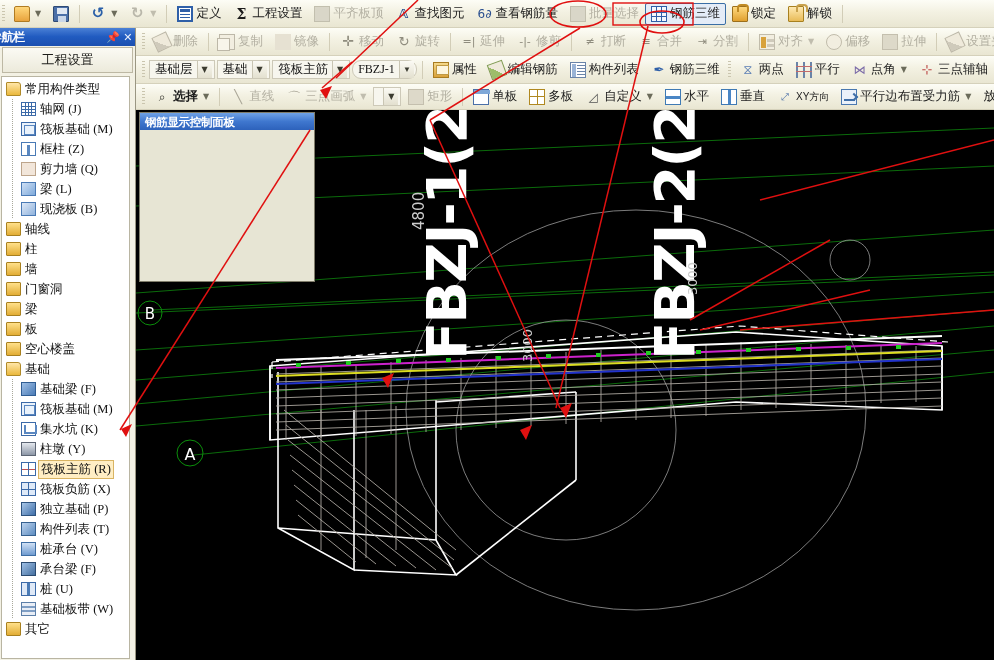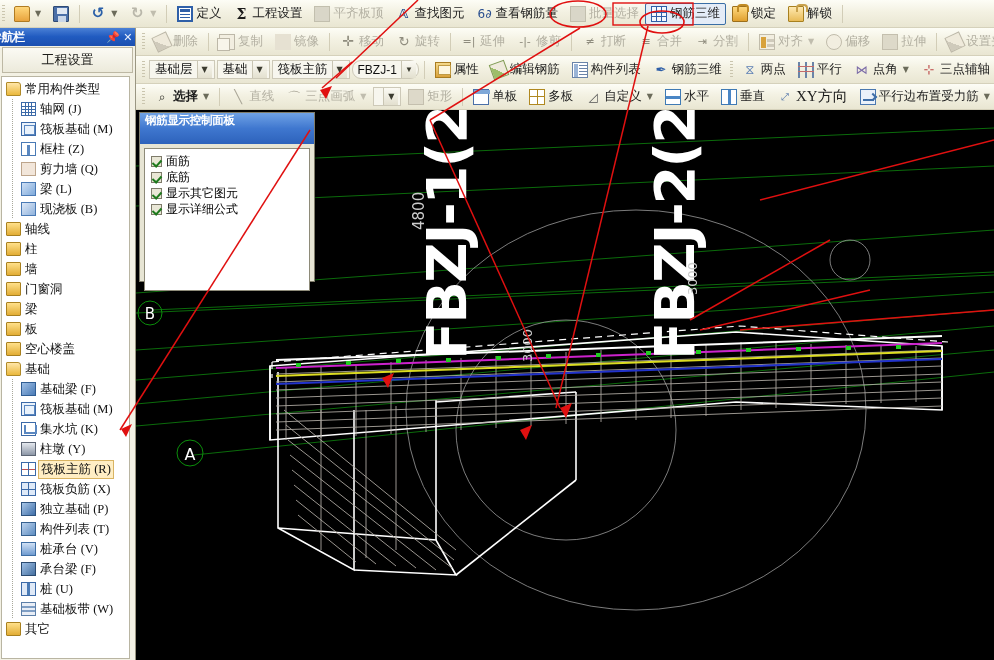--- a/index.html
+++ b/index.html
@@ -116,21 +116,21 @@
   .combo .cval { display:inline-block; }
   .combo .arw {
     width: 15px; height: 17px; margin-left: 4px;
     background: linear-gradient(180deg,#fbfaf4,#e3e0cf);
     border-left: 1px solid #c9c5b3;
     display:inline-flex;align-items:center;justify-content:center;
     font-size:8px;color:#3b3b30;
   }
   .combo.flat { background:#f7f6ee; border:1px solid #cdc9b8; }
   .combo.empty { width: 78px; }
-  .combo.mono { font-family: Liberation Sans, sans-serif; font-size:12px;border-radius:9px; }
+  .combo.mono { font-family: Liberation Serif, serif; font-size:12px;border-radius:9px; }
 
   
   #leftpanel {
     position: absolute; left: 0; top: 28px; width: 136px; bottom: 0;
     background: #f3f1e4; border-right: 1px solid #9a9682;
     z-index: 5; display:flex; flex-direction:column;
   }
   #panel-title {
     height: 18px; background: linear-gradient(180deg,#4a80d6 0%,#215bc0 48%,#1b4fb0 100%);
     color: #fff; font-weight: bold; font-size: 12px;
@@ -196,23 +196,23 @@
   }
   #viewport svg { display:block; }
 
   
   #rebar-panel {
     position:absolute; left:139px; top:112px; width:176px; height:170px;
     background:#e7e5d4; border:1px solid #7f7c6a; z-index:20;
     box-shadow:1px 1px 3px rgba(0,0,0,.45);
   }
   #rebar-panel .rp-title {
-    height:31px; background:linear-gradient(180deg,#6fa2e6 0%,#3f77cf 50%,#2d62bb 100%);
+    height:17px; background:linear-gradient(180deg,#6fa2e6 0%,#3f77cf 50%,#2d62bb 100%);
     color:#fff; font-weight:bold; font-size:11.5px;
-    display:flex;align-items:flex-start;padding-left:5px; letter-spacing:-0.3px;
+    display:flex;align-items:flex-end;padding-left:5px; letter-spacing:-0.3px;
   }
   #rebar-panel .rp-body {
     margin:4px; height:143px; background:#fff; border:1px solid #8e8b79;
     padding:4px 0 0 6px;
   }
   .cbrow { display:flex; align-items:center; height:16px; font-size:12px; color:#000; }
   .cbox {
     width:11px;height:11px;background:#e9e7d6;border:1px solid #7e7b6a;
     margin-right:4px;flex:0 0 auto;position:relative;
   }
@@ -456,21 +456,21 @@
     <div class="tb-item">
         <span class="ico ic-hz"></span>
         <span>水平</span>
       </div>
     <div class="tb-item">
         <span class="ico ic-vt"></span>
         <span>垂直</span>
       </div>
     <div class="tb-item">
         <span class="ico ic-xy">⤢</span>
-        <span style="font-family:Liberation Serif, serif;font-size:15px">XY方向</span>
+        <span style="font-family:Liberation Sans, sans-serif;font-size:10px">XY方向</span>
       </div>
     <div class="tb-item">
         <span class="ico ic-pl"></span>
         <span>平行边布置受力筋</span>
         <span class="caret">▼</span>
       </div>
     <div class="tb-item">
         <span>放射筋</span>
       </div>
   </div>
@@ -720,38 +720,20 @@
       <text transform="translate(288,120) rotate(-90)" fill="#cccccc" font-size="15" font-family="'DejaVu Sans',sans-serif">4800</text>
       <text transform="translate(561,185) rotate(-90)" fill="#cccccc" font-size="13" font-family="'DejaVu Sans',sans-serif">3000</text>
       <text transform="translate(396,252) rotate(-90)" fill="#cccccc" font-size="13" font-family="'DejaVu Sans',sans-serif">3000</text>
     </svg>
   </div>
 
   <div id="rebar-panel">
     <div class="rp-title">
       <span>钢筋显示控制面板</span>
     </div>
-    <div class="rp-body">
-      <div class="cbrow">
-        <span class="cbox on"></span>
-        <span>面筋</span>
-      </div>
-      <div class="cbrow">
-        <span class="cbox on"></span>
-        <span>底筋</span>
-      </div>
-      <div class="cbrow">
-        <span class="cbox on"></span>
-        <span>显示其它图元</span>
-      </div>
-      <div class="cbrow">
-        <span class="cbox on"></span>
-        <span>显示详细公式</span>
-      </div>
-    </div>
   </div>
 
   <svg class="anno" style="left:0;top:0;width:994px;height:660px">
     <g stroke="#e01010" stroke-width="1.6" fill="none">
       <ellipse cx="578" cy="14" rx="28" ry="13"></ellipse>
       <rect x="613" y="3" width="80" height="22" stroke="#e01010" stroke-width="1.4"></rect>
       <ellipse cx="662" cy="22" rx="22" ry="11"></ellipse>
       <path d="M300 110 L352 78 L320 66" stroke="none"></path>
     </g>
     <g stroke="#e01010" stroke-width="1.5" fill="none">

